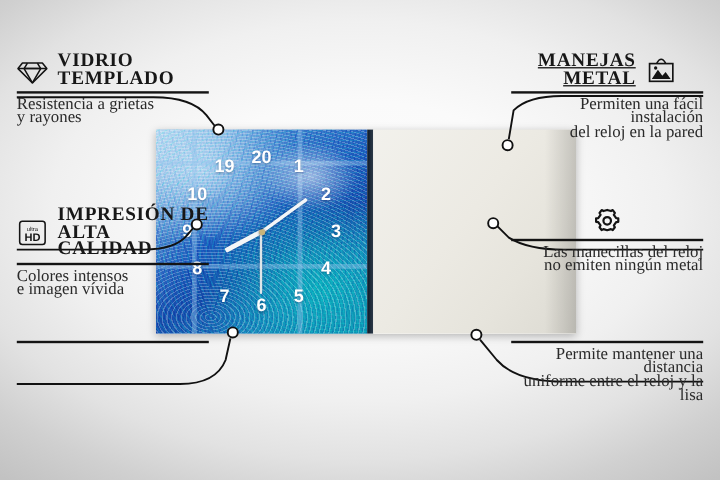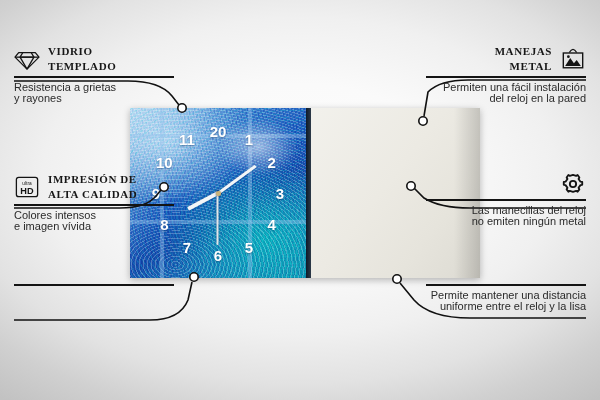--- a/index.html
+++ b/index.html
@@ -73,30 +73,30 @@
         box-shadow:0 1px 2px rgba(0,20,60,.35);border-radius:1px;}
   .hand-h{width:4px;height:34px;margin-left:-2px;margin-top:-34px;transform:rotate(-118deg);}
   .hand-m{width:3px;height:46px;margin-left:-1.5px;margin-top:-46px;transform:rotate(54deg);}
   .hand-s{width:1.5px;height:52px;margin-left:-.75px;margin-top:-52px;transform:rotate(180deg);background:#dfe6ea;}
   .pin{position:absolute;left:50%;top:50%;width:5px;height:5px;margin:-2.5px 0 0 -2.5px;
        border-radius:50%;background:#c8b47a;box-shadow:0 0 2px rgba(0,0,0,.5);}
 
   
   .callout{position:absolute;}
   .callout .head{display:flex;align-items:center;gap:8px;}
-  .callout.right .head{justify-content:flex-end;}
+  .callout.right .head{justify-content:center;text-decoration:underline;}
   .title{
     font-family:"Liberation Serif",serif;font-weight:700;
-    font-size:11px;line-height:14.5px;letter-spacing:.6px;color:#171717;
+    font-size:16px;line-height:14.5px;letter-spacing:.6px;color:#171717;
     text-transform:uppercase;white-space:pre-line;
   }
   .callout.right .title{text-align:right;}
   .rule{height:2px;background:#141414;margin-top:3px;}
   .desc{
-    font-family:Liberation Sans, sans-serif;font-size:11px;line-height:11.4px;
+    font-family:Liberation Serif, serif;font-size:14px;line-height:11.4px;
     color:#2a2a2a;margin-top:4px;white-space:pre-line;
   }
   .callout.right .desc{text-align:right;}
   .ico{width:26px;height:24px;flex:0 0 26px;display:block;}
   .callout.right .ico{order:2;}
 
   
   #wires{position:absolute;left:0;top:0;width:600px;height:400px;pointer-events:none;}
   #wires path{fill:none;stroke:#111;stroke-width:1.6;}
   #wires circle{fill:#fff;stroke:#111;stroke-width:1.6;}
@@ -121,21 +121,21 @@
           <span class="num" style="left: 119px; top: 31.3064px;">1</span>
           <span class="num" style="left: 141.694px; top: 54px;">2</span>
           <span class="num" style="left: 150px; top: 85px;">3</span>
           <span class="num" style="left: 141.694px; top: 116px;">4</span>
           <span class="num" style="left: 119px; top: 138.694px;">5</span>
           <span class="num" style="left: 88px; top: 147px;">6</span>
           <span class="num" style="left: 57px; top: 138.694px;">7</span>
           <span class="num" style="left: 34.3064px; top: 116px;">8</span>
           <span class="num" style="left: 26px; top: 85px;">9</span>
           <span class="num" style="left: 34.3064px; top: 54px;">10</span>
-          <span class="num" style="left: 57px; top: 31.3064px;">11</span>
+          <span class="num" style="left: 57px; top: 31.3064px;">19</span>
           <span class="num" style="left: 88px; top: 23px;">20</span>
         </div>
 
       <div class="hand hand-h" style="transform: rotate(-118deg);"></div>
       <div class="hand hand-m" style="transform: rotate(54deg);"></div>
       <div class="hand hand-s" style="transform: rotate(180deg);"></div>
       <div class="pin"></div>
     </div>
 
     <div class="photo-edge"></div>

